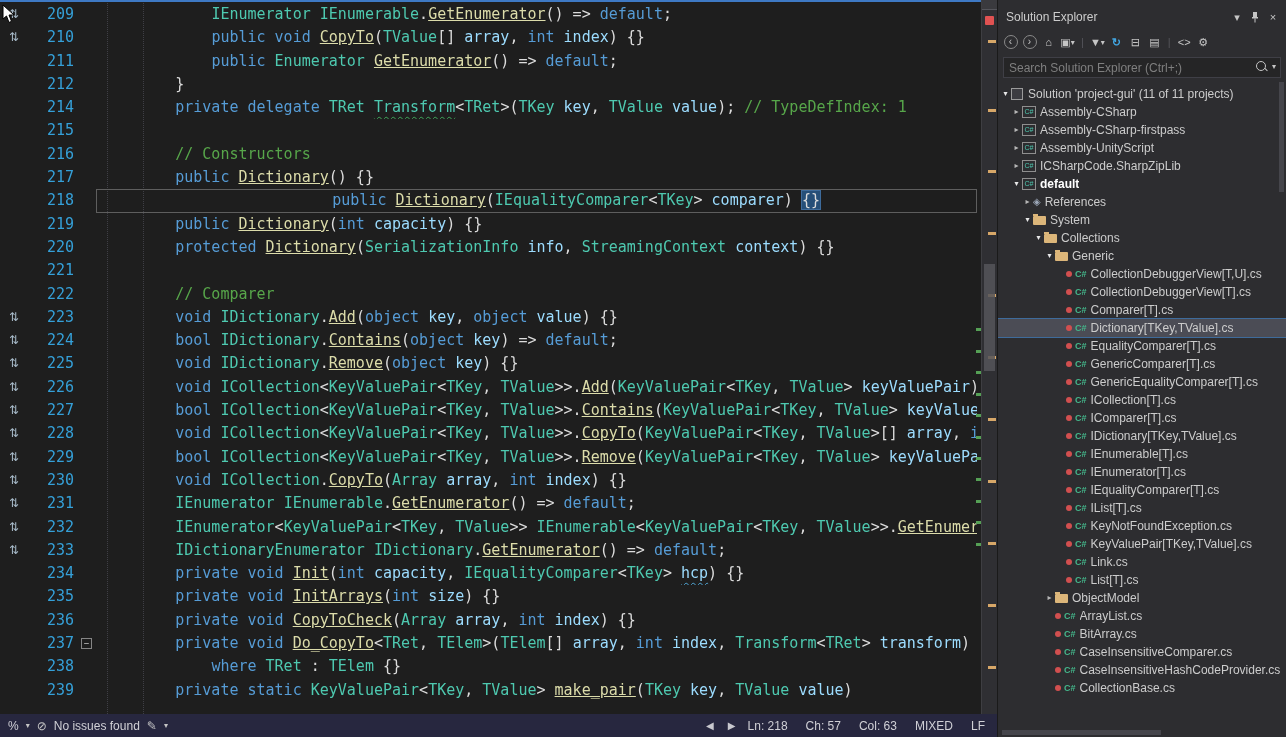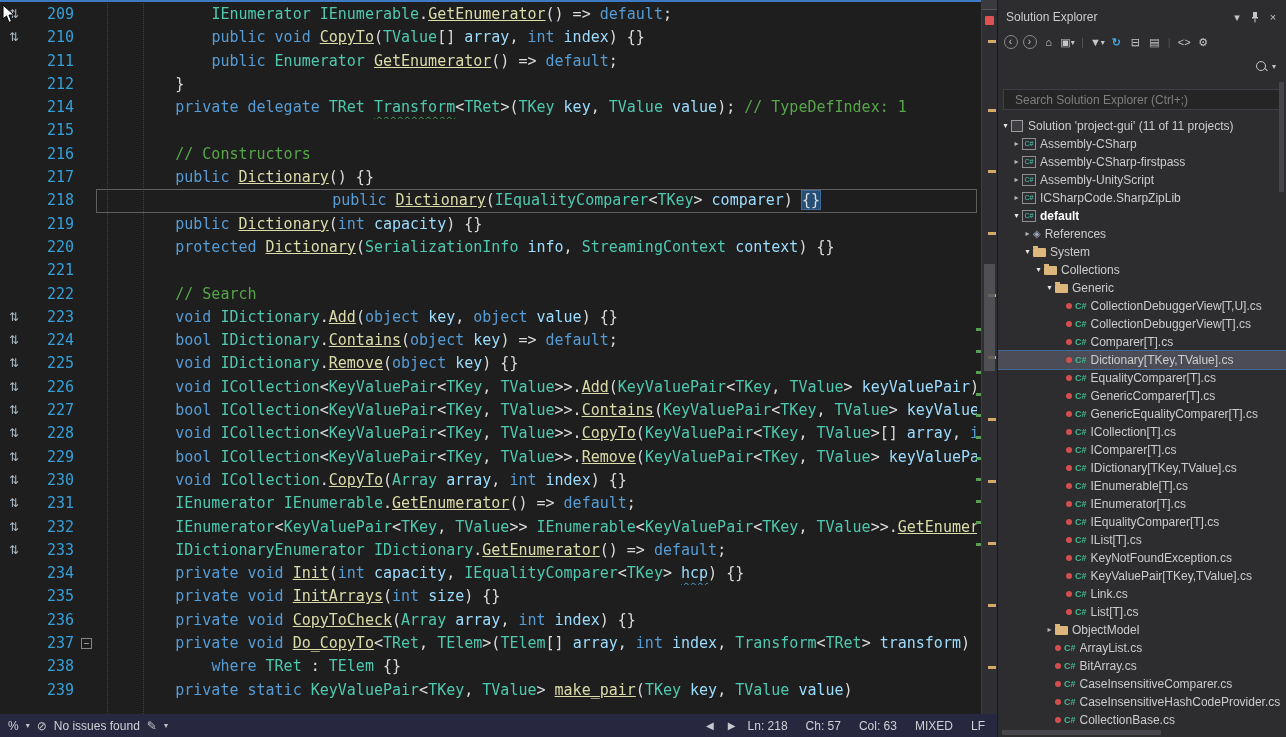--- a/index.html
+++ b/index.html
@@ -48,21 +48,21 @@
   .se-title{height:26px;display:flex;align-items:center;padding:4px 4px 0 8px;flex:none;}
   .se-title .t{flex:1;}
   .ti{width:18px;height:16px;display:flex;align-items:center;justify-content:center;color:#C5C5C5;font-size:11px;}
   .se-toolbar{height:24px;display:flex;align-items:center;gap:2px;padding:0 4px;flex:none;}
   .tbi{min-width:17px;height:18px;display:flex;align-items:center;justify-content:center;color:#C5C5C5;font-size:11px;}
   .tbi .gl{display:block;}
   .tbi.circ .gl{border:1px solid #8A8A8A;border-radius:50%;width:12px;height:12px;line-height:11px;text-align:center;font-size:10px;}
   .tbi.blue .gl{color:#42A5E0;font-weight:bold;}
   .sep{color:#55555B;margin:0 3px;font-size:11px;}
   .se-search{margin:3px 5px 5px;position:relative;flex:none;}
-  .se-search input{width:100%;box-sizing:border-box;height:21px;background:#252526;border:1px solid #3F3F46;color:#CCC;font-size:12px;padding:0 36px 0 11px;font-family:"Liberation Sans",sans-serif;margin-top:32px;}
+  .se-search input{width:100%;box-sizing:border-box;height:21px;background:#252526;border:1px solid #3F3F46;color:#CCC;font-size:12px;padding:0 36px 0 5px;font-family:"Liberation Sans",sans-serif;}
   .se-search input::placeholder{color:#7F7F7F;}
   .search-icons{position:absolute;right:5px;top:4px;display:flex;gap:6px;align-items:center;}
   .mag{width:8px;height:8px;border:1px solid #C5C5C5;border-radius:50%;position:relative;display:block;}
   .mag::after{content:"";position:absolute;left:7px;top:7px;width:4px;height:1px;background:#C5C5C5;transform:rotate(45deg);}
   #tree{flex:1;overflow:hidden;padding-top:2px;}
   .trow{height:18px;line-height:18px;display:flex;align-items:center;white-space:nowrap;overflow:hidden;}
   .trow.sel{background:#4B4C55;}
   .arrow{width:11px;flex:none;font-size:8px;color:#B8B8B8;text-align:center;}
   .arrow.open{color:#E8E8E8;}
   .ico-folder{width:13px;height:9px;background:var(--folder,#DCB67A);position:relative;margin-right:4px;flex:none;border-radius:1px;margin-top:1px;}
@@ -97,21 +97,21 @@
         <div class="ed-line"><div class="cell g"></div><div class="cell n">211</div><div class="cell f"></div><div class="cell c"><span class="tx">            </span><span class="kw">public</span><span class="tx"> </span><span class="ty">Enumerator</span><span class="tx"> </span><span class="me">GetEnumerator</span><span class="tx">() =&gt; </span><span class="kw">default</span><span class="tx">;</span></div></div>
         <div class="ed-line"><div class="cell g"></div><div class="cell n">212</div><div class="cell f"></div><div class="cell c"><span class="tx">        }</span></div></div>
         <div class="ed-line"><div class="cell g"></div><div class="cell n">214</div><div class="cell f"></div><div class="cell c"><span class="tx">        </span><span class="kw">private</span><span class="tx"> </span><span class="kw">delegate</span><span class="tx"> </span><span class="ty">TRet</span><span class="tx"> </span><span class="ty sq">Transform</span><span class="tx">&lt;</span><span class="ty">TRet</span><span class="tx">&gt;(</span><span class="ty">TKey</span><span class="tx"> </span><span class="pa">key</span><span class="tx">, </span><span class="ty">TValue</span><span class="tx"> </span><span class="pa">value</span><span class="tx">); </span><span class="co">// TypeDefIndex: 1</span></div></div>
         <div class="ed-line"><div class="cell g"></div><div class="cell n">215</div><div class="cell f"></div><div class="cell c"></div></div>
         <div class="ed-line"><div class="cell g"></div><div class="cell n">216</div><div class="cell f"></div><div class="cell c"><span class="tx">        </span><span class="co">// Constructors</span></div></div>
         <div class="ed-line"><div class="cell g"></div><div class="cell n">217</div><div class="cell f"></div><div class="cell c"><span class="tx">        </span><span class="kw">public</span><span class="tx"> </span><span class="me">Dictionary</span><span class="tx">() {}</span></div></div>
         <div class="ed-line cur"><div class="cell g"></div><div class="cell n">218</div><div class="cell f"></div><div class="cell c"><span class="tx">        </span><span class="kw">public</span><span class="tx"> </span><span class="me">Dictionary</span><span class="tx">(</span><span class="ty">IEqualityComparer</span><span class="tx">&lt;</span><span class="ty">TKey</span><span class="tx">&gt; </span><span class="pa">comparer</span><span class="tx">) </span><span class="tx sel">{}</span></div></div>
         <div class="ed-line"><div class="cell g"></div><div class="cell n">219</div><div class="cell f"></div><div class="cell c"><span class="tx">        </span><span class="kw">public</span><span class="tx"> </span><span class="me">Dictionary</span><span class="tx">(</span><span class="kw">int</span><span class="tx"> </span><span class="pa">capacity</span><span class="tx">) {}</span></div></div>
         <div class="ed-line"><div class="cell g"></div><div class="cell n">220</div><div class="cell f"></div><div class="cell c"><span class="tx">        </span><span class="kw">protected</span><span class="tx"> </span><span class="me">Dictionary</span><span class="tx">(</span><span class="ty">SerializationInfo</span><span class="tx"> </span><span class="pa">info</span><span class="tx">, </span><span class="ty">StreamingContext</span><span class="tx"> </span><span class="pa">context</span><span class="tx">) {}</span></div></div>
         <div class="ed-line"><div class="cell g"></div><div class="cell n">221</div><div class="cell f"></div><div class="cell c"></div></div>
-        <div class="ed-line"><div class="cell g"></div><div class="cell n">222</div><div class="cell f"></div><div class="cell c"><span class="tx">        </span><span class="co">// Search</span></div></div>
+        <div class="ed-line"><div class="cell g"></div><div class="cell n">222</div><div class="cell f"></div><div class="cell c"><span class="tx">        </span><span class="co">// Comparer</span></div></div>
         <div class="ed-line"><div class="cell g">⇅</div><div class="cell n">223</div><div class="cell f"></div><div class="cell c"><span class="tx">        </span><span class="kw">void</span><span class="tx"> </span><span class="ty">IDictionary</span><span class="tx">.</span><span class="me">Add</span><span class="tx">(</span><span class="kw">object</span><span class="tx"> </span><span class="pa">key</span><span class="tx">, </span><span class="kw">object</span><span class="tx"> </span><span class="pa">value</span><span class="tx">) {}</span></div></div>
         <div class="ed-line"><div class="cell g">⇅</div><div class="cell n">224</div><div class="cell f"></div><div class="cell c"><span class="tx">        </span><span class="kw">bool</span><span class="tx"> </span><span class="ty">IDictionary</span><span class="tx">.</span><span class="me">Contains</span><span class="tx">(</span><span class="kw">object</span><span class="tx"> </span><span class="pa">key</span><span class="tx">) =&gt; </span><span class="kw">default</span><span class="tx">;</span></div></div>
         <div class="ed-line"><div class="cell g">⇅</div><div class="cell n">225</div><div class="cell f"></div><div class="cell c"><span class="tx">        </span><span class="kw">void</span><span class="tx"> </span><span class="ty">IDictionary</span><span class="tx">.</span><span class="me">Remove</span><span class="tx">(</span><span class="kw">object</span><span class="tx"> </span><span class="pa">key</span><span class="tx">) {}</span></div></div>
         <div class="ed-line"><div class="cell g">⇅</div><div class="cell n">226</div><div class="cell f"></div><div class="cell c"><span class="tx">        </span><span class="kw">void</span><span class="tx"> </span><span class="ty">ICollection</span><span class="tx">&lt;</span><span class="ty">KeyValuePair</span><span class="tx">&lt;</span><span class="ty">TKey</span><span class="tx">, </span><span class="ty">TValue</span><span class="tx">&gt;&gt;.</span><span class="me">Add</span><span class="tx">(</span><span class="ty">KeyValuePair</span><span class="tx">&lt;</span><span class="ty">TKey</span><span class="tx">, </span><span class="ty">TValue</span><span class="tx">&gt; </span><span class="pa">keyValuePair</span><span class="tx">) {}</span></div></div>
         <div class="ed-line"><div class="cell g">⇅</div><div class="cell n">227</div><div class="cell f"></div><div class="cell c"><span class="tx">        </span><span class="kw">bool</span><span class="tx"> </span><span class="ty">ICollection</span><span class="tx">&lt;</span><span class="ty">KeyValuePair</span><span class="tx">&lt;</span><span class="ty">TKey</span><span class="tx">, </span><span class="ty">TValue</span><span class="tx">&gt;&gt;.</span><span class="me">Contains</span><span class="tx">(</span><span class="ty">KeyValuePair</span><span class="tx">&lt;</span><span class="ty">TKey</span><span class="tx">, </span><span class="ty">TValue</span><span class="tx">&gt; </span><span class="pa">keyValuePair</span></div></div>
         <div class="ed-line"><div class="cell g">⇅</div><div class="cell n">228</div><div class="cell f"></div><div class="cell c"><span class="tx">        </span><span class="kw">void</span><span class="tx"> </span><span class="ty">ICollection</span><span class="tx">&lt;</span><span class="ty">KeyValuePair</span><span class="tx">&lt;</span><span class="ty">TKey</span><span class="tx">, </span><span class="ty">TValue</span><span class="tx">&gt;&gt;.</span><span class="me">CopyTo</span><span class="tx">(</span><span class="ty">KeyValuePair</span><span class="tx">&lt;</span><span class="ty">TKey</span><span class="tx">, </span><span class="ty">TValue</span><span class="tx">&gt;[] </span><span class="pa">array</span><span class="tx">, </span><span class="kw">int</span></div></div>
         <div class="ed-line"><div class="cell g">⇅</div><div class="cell n">229</div><div class="cell f"></div><div class="cell c"><span class="tx">        </span><span class="kw">bool</span><span class="tx"> </span><span class="ty">ICollection</span><span class="tx">&lt;</span><span class="ty">KeyValuePair</span><span class="tx">&lt;</span><span class="ty">TKey</span><span class="tx">, </span><span class="ty">TValue</span><span class="tx">&gt;&gt;.</span><span class="me">Remove</span><span class="tx">(</span><span class="ty">KeyValuePair</span><span class="tx">&lt;</span><span class="ty">TKey</span><span class="tx">, </span><span class="ty">TValue</span><span class="tx">&gt; </span><span class="pa">keyValuePair</span></div></div>
         <div class="ed-line"><div class="cell g">⇅</div><div class="cell n">230</div><div class="cell f"></div><div class="cell c"><span class="tx">        </span><span class="kw">void</span><span class="tx"> </span><span class="ty">ICollection</span><span class="tx">.</span><span class="me">CopyTo</span><span class="tx">(</span><span class="ty">Array</span><span class="tx"> </span><span class="pa">array</span><span class="tx">, </span><span class="kw">int</span><span class="tx"> </span><span class="pa">index</span><span class="tx">) {}</span></div></div>
         <div class="ed-line"><div class="cell g">⇅</div><div class="cell n">231</div><div class="cell f"></div><div class="cell c"><span class="tx">        </span><span class="ty">IEnumerator</span><span class="tx"> </span><span class="ty">IEnumerable</span><span class="tx">.</span><span class="me">GetEnumerator</span><span class="tx">() =&gt; </span><span class="kw">default</span><span class="tx">;</span></div></div>
         <div class="ed-line"><div class="cell g">⇅</div><div class="cell n">232</div><div class="cell f"></div><div class="cell c"><span class="tx">        </span><span class="ty">IEnumerator</span><span class="tx">&lt;</span><span class="ty">KeyValuePair</span><span class="tx">&lt;</span><span class="ty">TKey</span><span class="tx">, </span><span class="ty">TValue</span><span class="tx">&gt;&gt; </span><span class="ty">IEnumerable</span><span class="tx">&lt;</span><span class="ty">KeyValuePair</span><span class="tx">&lt;</span><span class="ty">TKey</span><span class="tx">, </span><span class="ty">TValue</span><span class="tx">&gt;&gt;.</span><span class="me">GetEnumerator</span></div></div>

